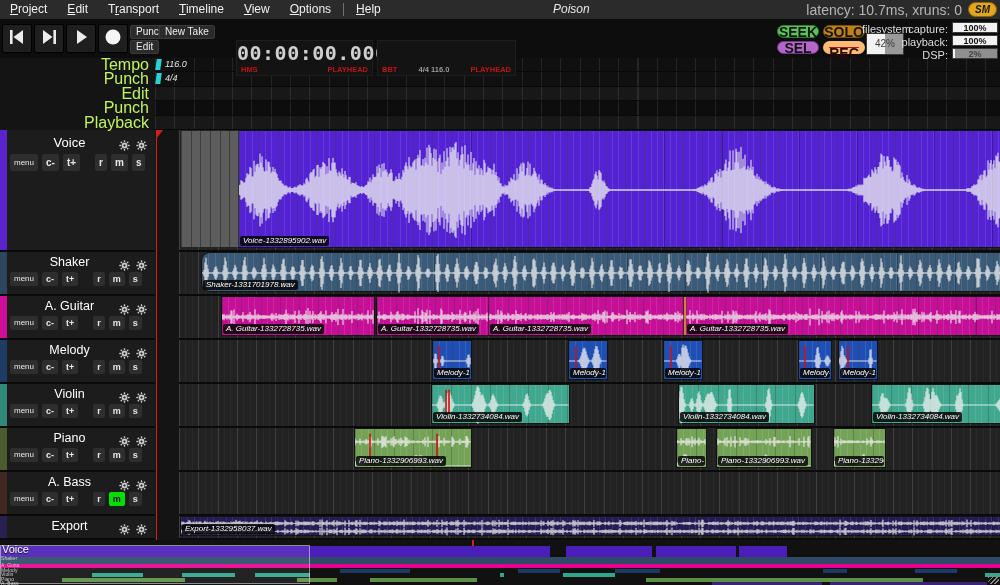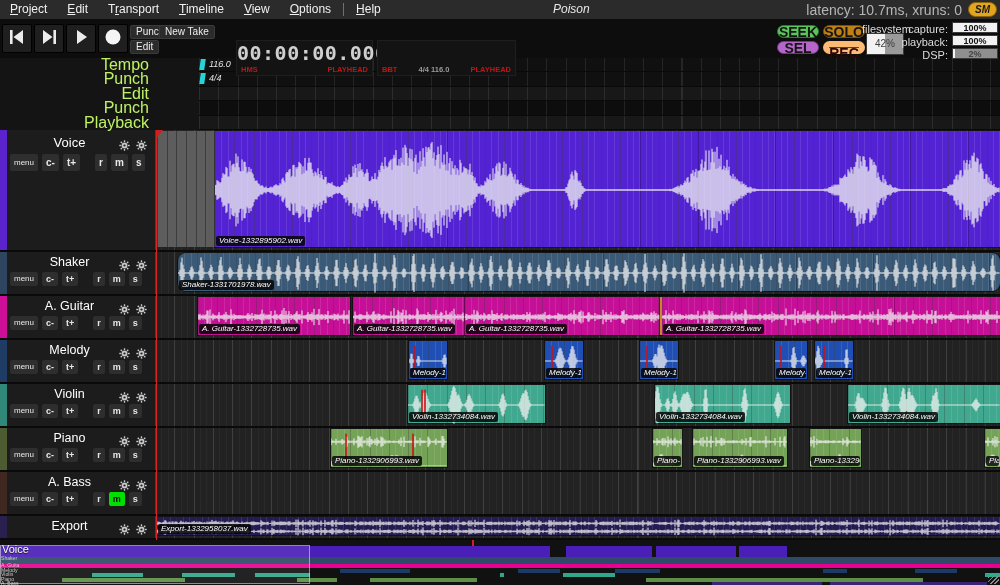--- a/index.html
+++ b/index.html
@@ -35,42 +35,42 @@
   .m-label{position:absolute;font-size:11px;color:#dcdcdc;text-align:right;width:72px;}
   .m-box{position:absolute;left:952px;width:46px;height:11px;background:#f2f2f2;border:1px solid #3a3a3a;font-size:9px;font-weight:bold;color:#111;text-align:center;line-height:11px;box-sizing:border-box;}
   #dsp-box{background:#8f8f8f;color:#444;}
   #dsp-sliver{position:absolute;left:0;top:0;bottom:0;width:2px;background:#f5f5f5;}
   
   #main{position:absolute;left:0;top:58px;width:1000px;height:482px;background:#141414;}
   #ruler-labels{position:absolute;left:0;top:0;width:155px;height:72px;background:#141414;z-index:5;}
   .rul-label{height:14.4px;line-height:14.4px;text-align:right;padding-right:6px;font-size:16px;color:#bef264;}
   #ruler-rows{position:absolute;left:155px;top:0;width:845px;height:72px;}
   .rul-row{position:relative;height:14.4px;box-sizing:border-box;border-bottom:1px solid #090909;
-    background-image:repeating-linear-gradient(90deg,rgba(255,255,255,0.09) 0 1px,transparent 1px 19.3px);margin-left:44px;}
+    background-image:repeating-linear-gradient(90deg,rgba(255,255,255,0.09) 0 1px,transparent 1px 19.3px);}
   .rul-marker{position:absolute;left:1px;top:1px;width:5px;height:11px;background:#27d3d3;transform:skewX(-8deg);}
   .rul-mval{position:absolute;left:10px;top:1px;font-size:9px;font-style:italic;color:#e5e5e5;}
   
   #headers{position:absolute;left:0;top:72px;width:155px;}
   #lanes{position:absolute;left:155px;top:72px;width:845px;}
   .thead{position:relative;background:#1c1c1c;border-bottom:2px solid #0a0a0a;box-sizing:border-box;}
   .stripe{position:absolute;left:0;top:0;bottom:0;width:7px;}
   .tname{position:absolute;left:28px;right:44px;top:3px;text-align:center;font-size:12.5px;color:#fff;white-space:nowrap;}
   .tall .tname{top:5px;font-size:13px;}
   .gears{position:absolute;right:8px;top:5px;display:flex;gap:6px;}
   .tall .gears{top:7px;}
   .tbtns{position:absolute;left:10px;top:20px;display:flex;gap:4px;align-items:center;}
   .tall .tbtns{top:24px;}
   .tbtn{background:#2e2e2e;color:#e8e8e8;font-size:9px;font-weight:bold;height:14px;line-height:14px;padding:0 4px;border-radius:2px;}
   .tall .tbtn{height:17px;line-height:17px;font-size:10px;}
   .tbtn.menu{font-size:8px;font-weight:normal;}
   .tbtn.gap{margin-left:11px;}
   .tbtn.active{background:#00e000;color:#000;}
   .lane{position:relative;background-color:#222;box-sizing:border-box;border-bottom:2px solid #0a0a0a;overflow:hidden;
     background-image:repeating-linear-gradient(90deg,rgba(255,255,255,0.10) 0 1px,transparent 1px 19.3px),
-                     repeating-linear-gradient(90deg,rgba(255,255,255,0.035) 0 1px,transparent 1px 6.43px);}
+                     repeating-linear-gradient(90deg,rgba(255,255,255,0.035) 0 1px,transparent 1px 6.43px);margin-left:24px;}
   .region{position:absolute;top:1px;bottom:3px;box-shadow:0 0 0 1px rgba(0,0,0,0.45);
     background-image:repeating-linear-gradient(90deg,rgba(0,0,0,0.25) 0 1px,transparent 1px 19.3px),
                      repeating-linear-gradient(90deg,rgba(255,255,255,0.10) 0 1px,transparent 1px 6.43px);}
   .region svg{position:absolute;left:0;top:0;display:block;}
   .reg-label{position:absolute;left:1px;bottom:1px;background:rgba(5,5,5,0.85);color:#fff;font-style:italic;font-size:8px;line-height:10px;padding:0 3px;border-radius:2px;white-space:nowrap;max-width:calc(100% - 2px);overflow:hidden;box-sizing:border-box;z-index:3;}
   .lead{position:absolute;top:1px;bottom:3px;background:#5d5d5d;
     background-image:repeating-linear-gradient(90deg,rgba(0,0,0,0.35) 0 1px,transparent 1px 9.65px);}
   #playhead{position:absolute;left:156px;top:72px;width:1px;height:410px;background:#e02020;z-index:20;}
   #playhead-handle{position:absolute;left:156px;top:72px;width:0;height:0;border-left:7px solid #cf2020;border-bottom:9px solid transparent;z-index:21;}
   

